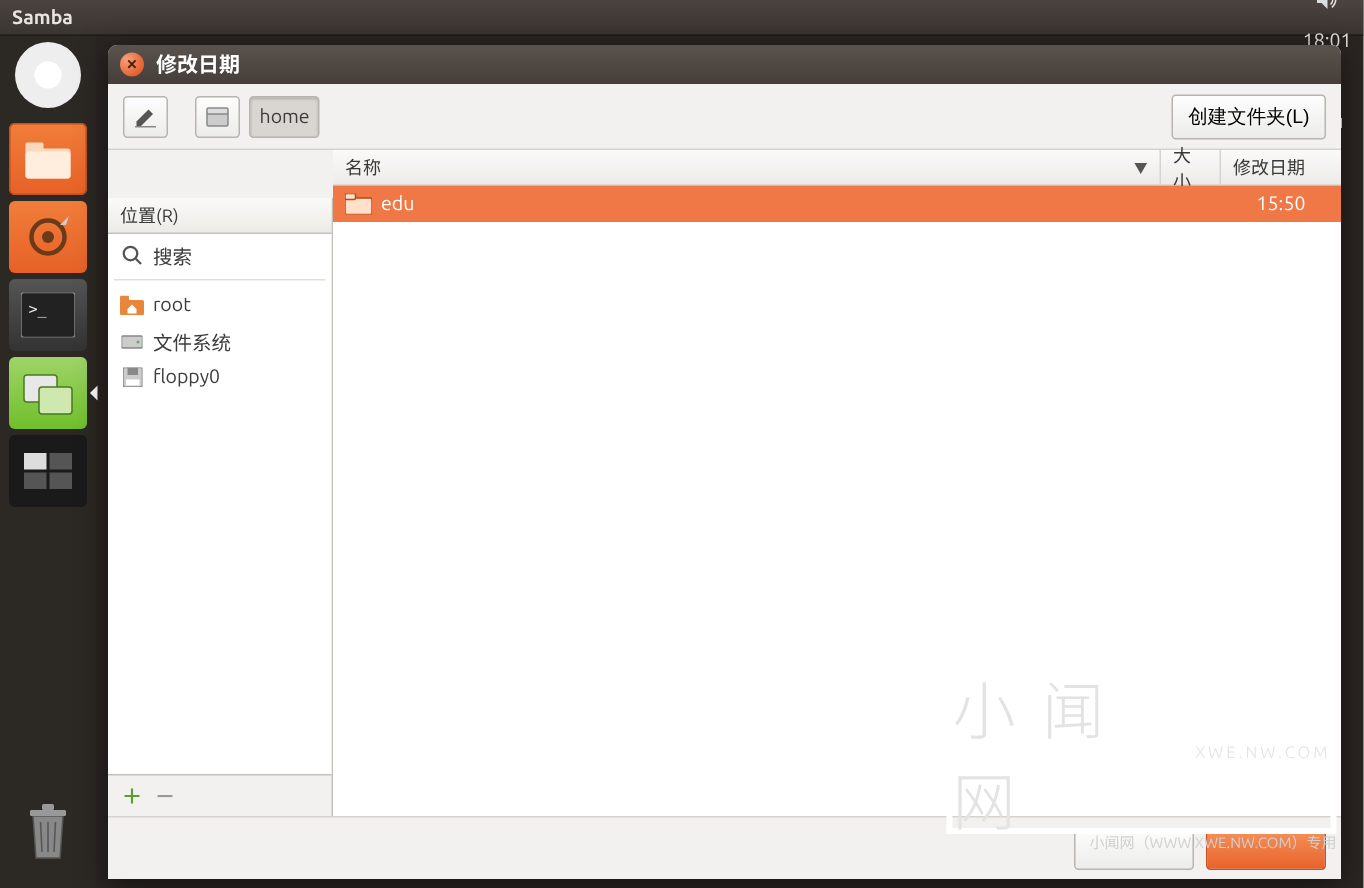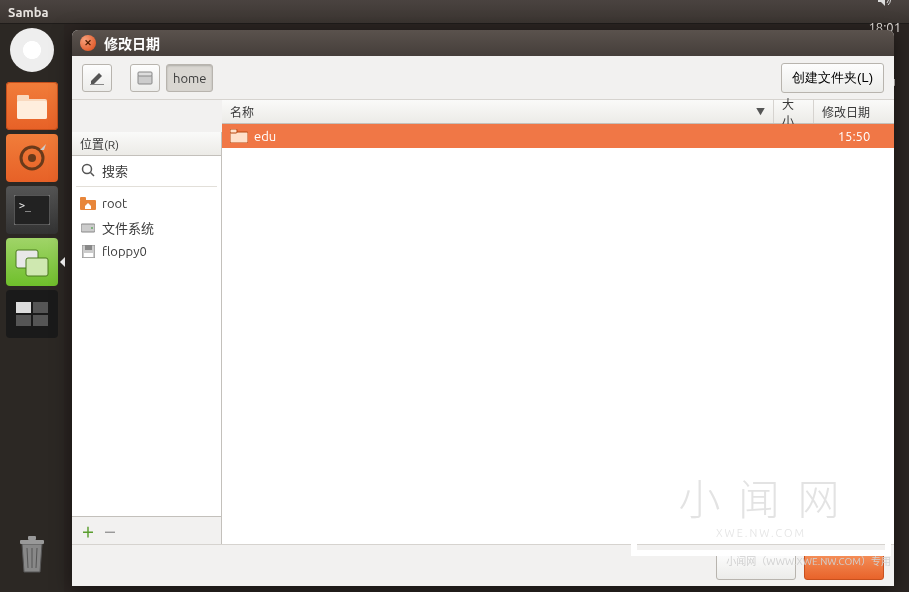--- a/index.html
+++ b/index.html
@@ -223,24 +223,24 @@
 .footer-btn.primary {
   background: linear-gradient(#f5925c,#e8632a);
   border-color:#c8501e;
 }
 
 
 .watermark {
   position:absolute;
   right:18px; bottom:36px;
   width:260px; height:108px;
-  border:6px solid #ffffff;
+  border:4px solid #ffffff;
   color:#e3e3e3;
   display:flex;
-  flex-direction:column;
+  flex-direction:row;
   align-items:center;
   justify-content:center;
   font-size:42px;
   font-weight:300;
   letter-spacing:4px;
   pointer-events:none;
 }
 .watermark-small {
   position:absolute;
   right:18px; bottom:24px;

